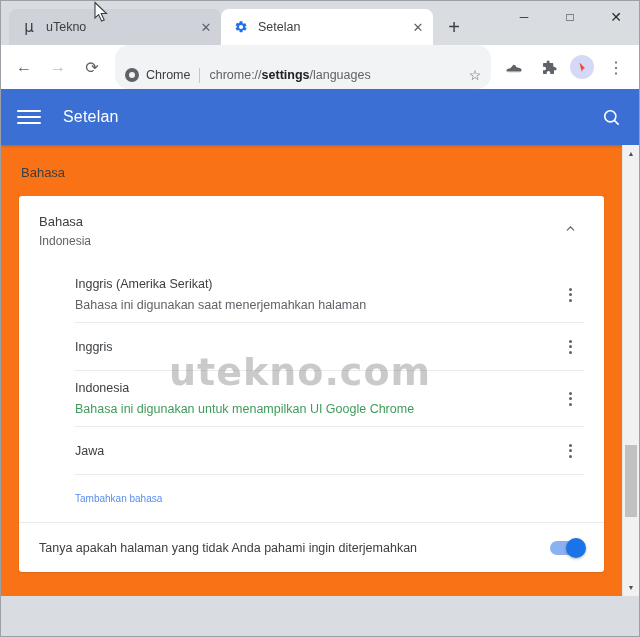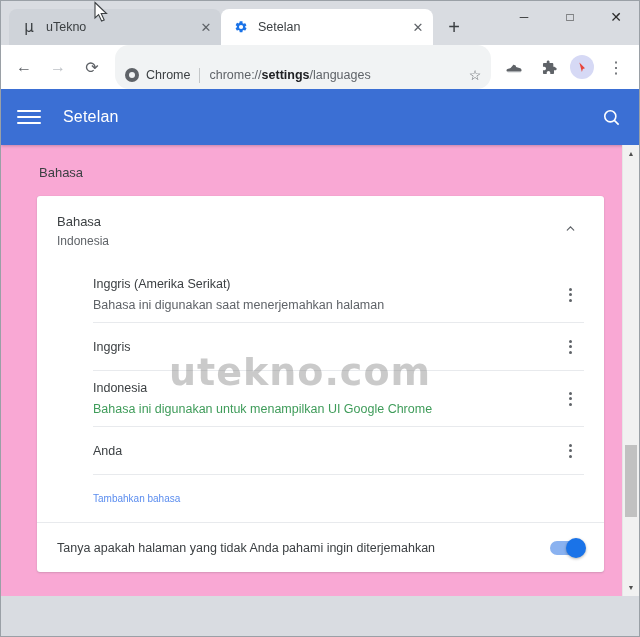--- a/index.html
+++ b/index.html
@@ -164,24 +164,23 @@
   }
   .searchbtn {
     width: 24px; height: 24px; flex: 0 0 24px;
     display: flex; align-items: center; justify-content: center;
   }
 
   
   .scrollarea {
     position: absolute;
     top: 56px; left: 0; right: 0; bottom: 0;
-    background: #f9a8d4;
+    background: #f97316;
     padding-right: 17px;
     overflow: hidden;
-    padding-left: 18px;
   }
   .page-title {
     font-size: 13px; color: #3c4043;
     padding: 20px 0 16px 20px;
   }
   .card {
     background: #ffffff;
     margin: 0 18px 0 18px;
     border-radius: 3px;
     box-shadow: 0 1px 2px rgba(60,64,67,.18), 0 0 1px rgba(60,64,67,.16);
@@ -416,21 +415,21 @@
             </div>
             <div class="dots">
                 <i></i>
                 <i></i>
                 <i></i>
               </div>
           </div>
 
           <div class="lang-row">
             <div class="lr-text">
-              <div class="lr-title">Anda</div>
+              <div class="lr-title">Jawa</div>
             </div>
             <div class="dots">
                 <i></i>
                 <i></i>
                 <i></i>
               </div>
           </div>
 
         </div>
 

